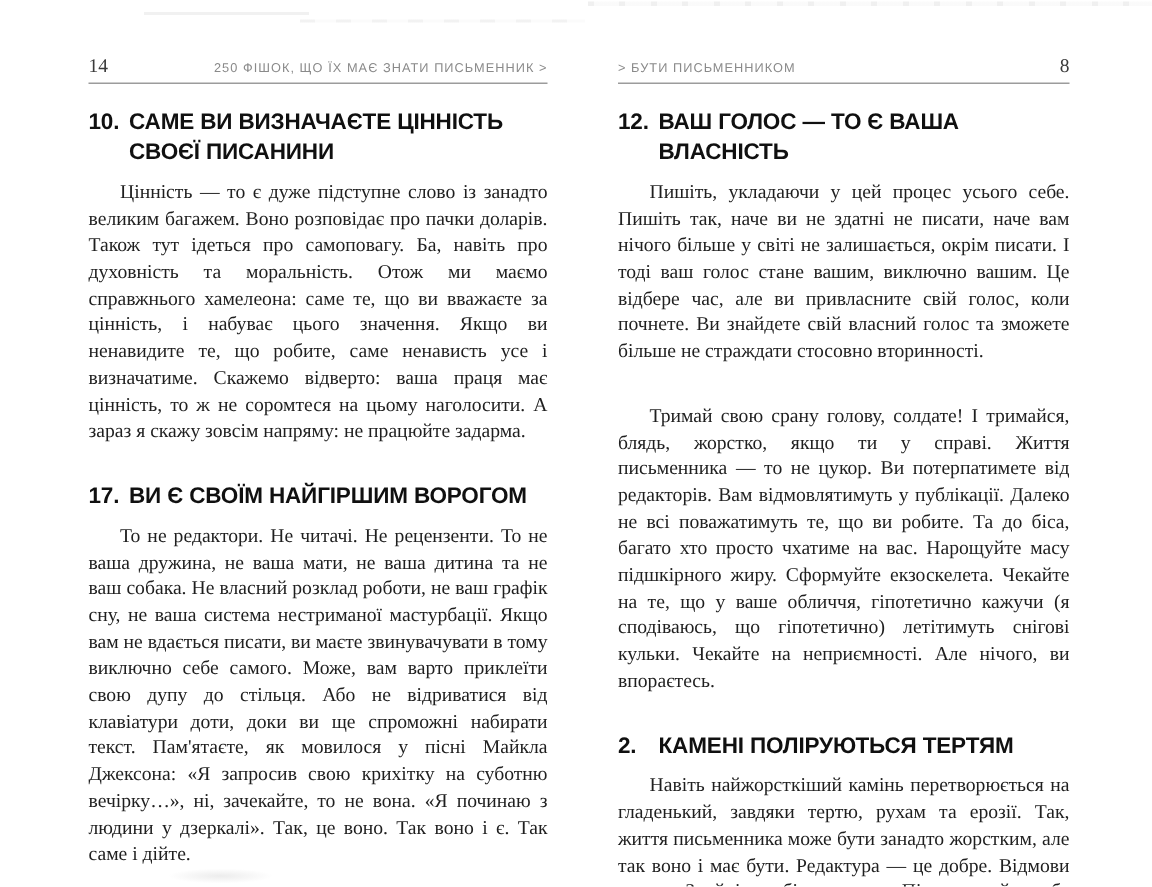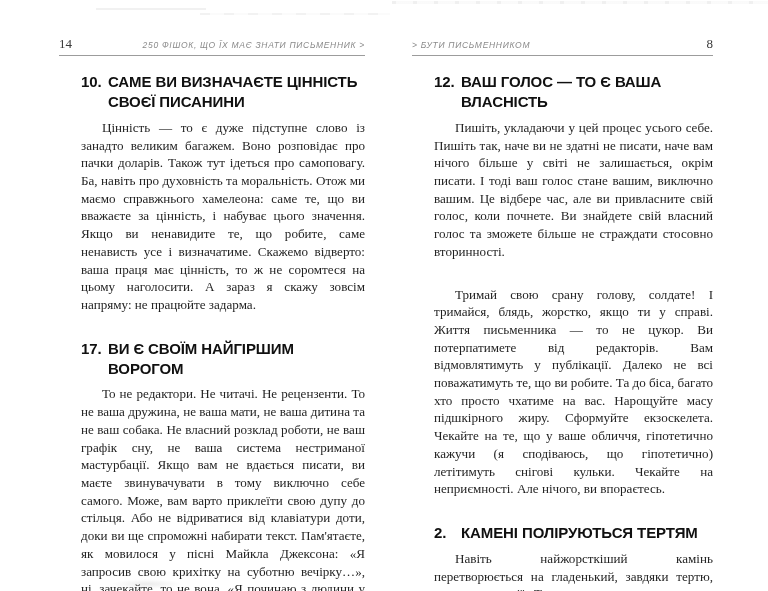--- a/index.html
+++ b/index.html
@@ -32,23 +32,23 @@
   .page-right{left:412px;width:301px;}
   .running-header{
     display:flex;justify-content:space-between;align-items:baseline;
     margin-top:36px;padding-bottom:3px;border-bottom:1px solid #9c9c9c;
   }
   .pagenum{
     font-family:"Liberation Serif", serif;font-size:13px;color:#3a3a3a;
   }
   .runhead{
     font-family:"Liberation Sans", sans-serif;font-size:8.5px;color:#8a8a8a;
-    letter-spacing:.7px;white-space:nowrap;font-style:italic;
+    letter-spacing:.7px;white-space:nowrap;
   }
-  .section{margin-top:16px;margin-left:22px;}
+  .section{margin-top:16px;}
   .section + .section{margin-top:25px;}
   .section-heading{
     display:flex;
     font-family:"Liberation Sans", sans-serif;font-weight:700;
     font-size:15px;line-height:1.33;color:#101010;letter-spacing:-.1px;
   }
   .section-heading .num{width:27px;flex:0 0 27px;}
   .section-heading .stitle{flex:1;}
   .body-par{
     margin:7px 0 0 0;

